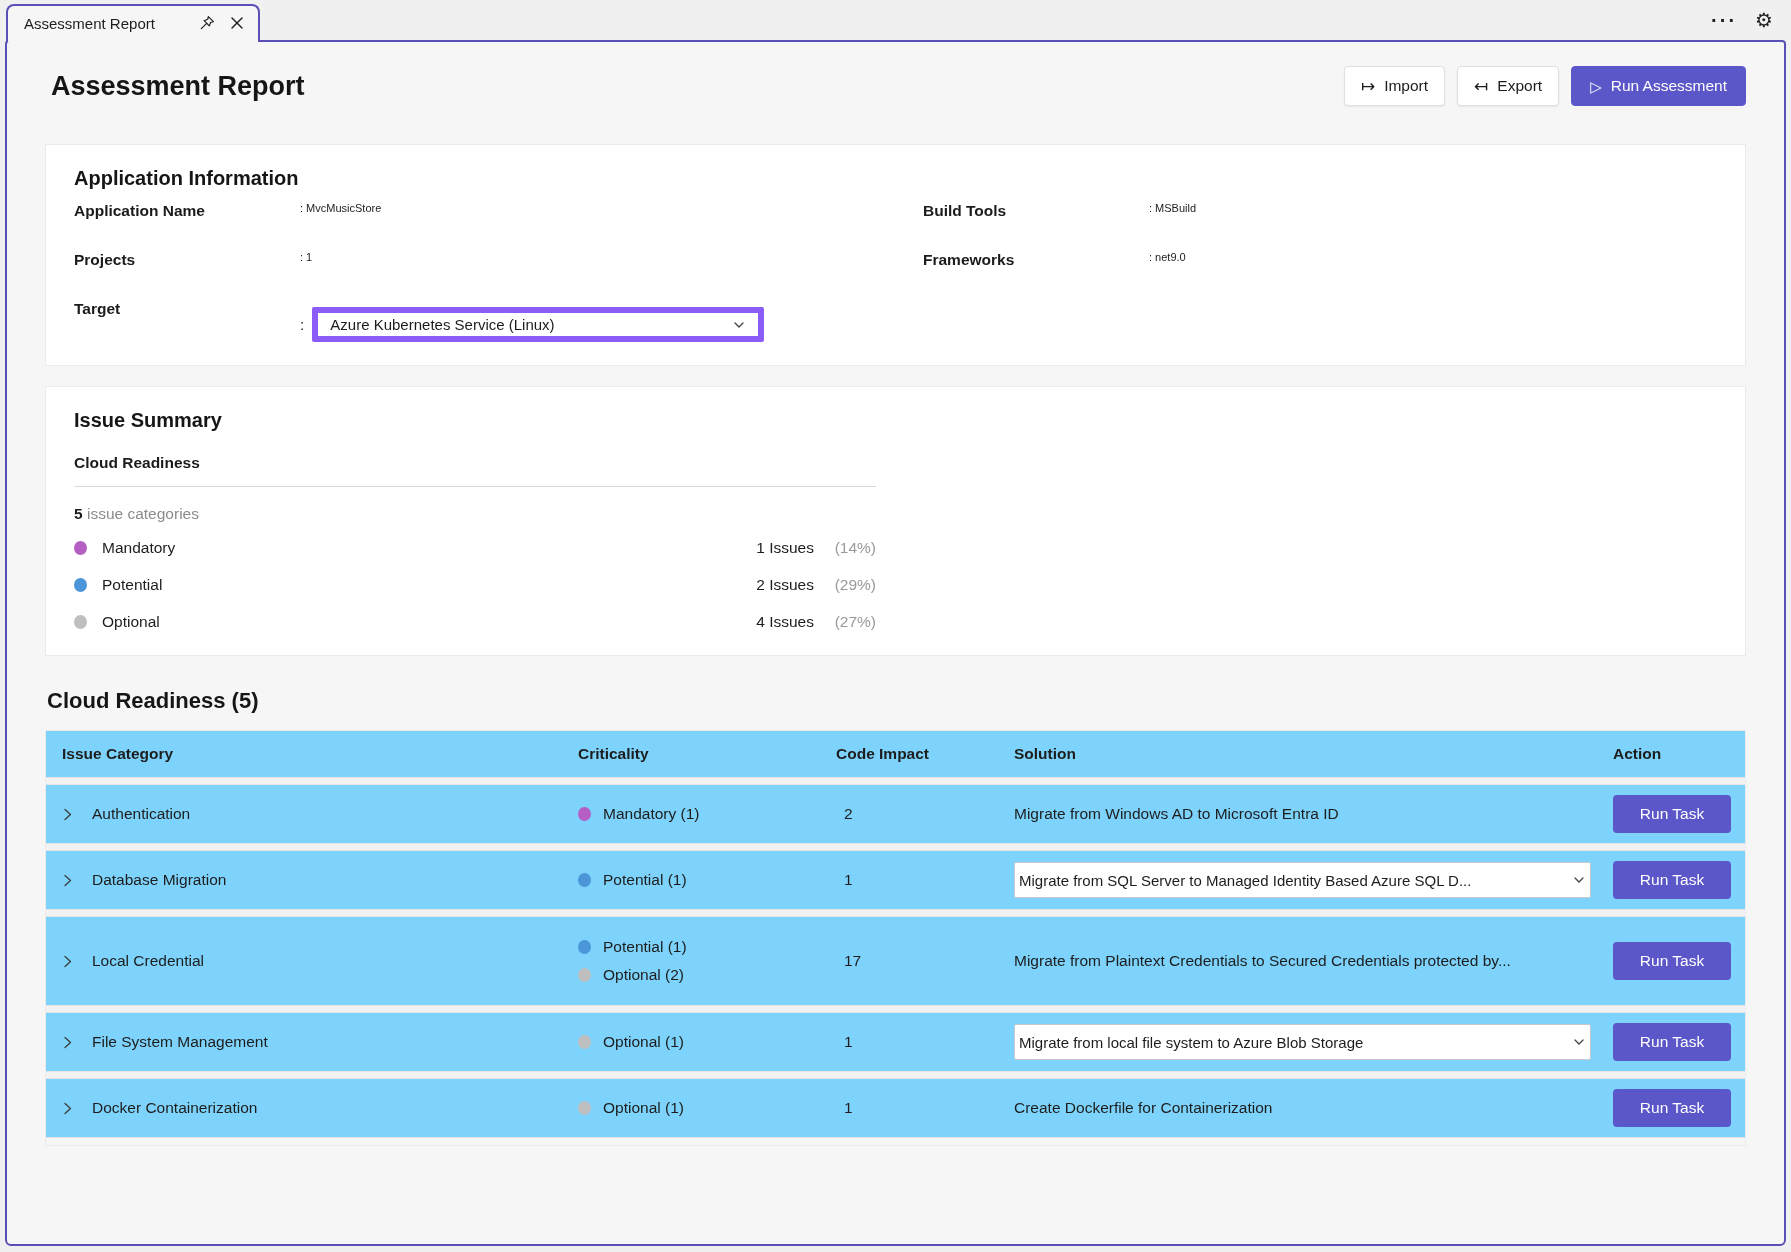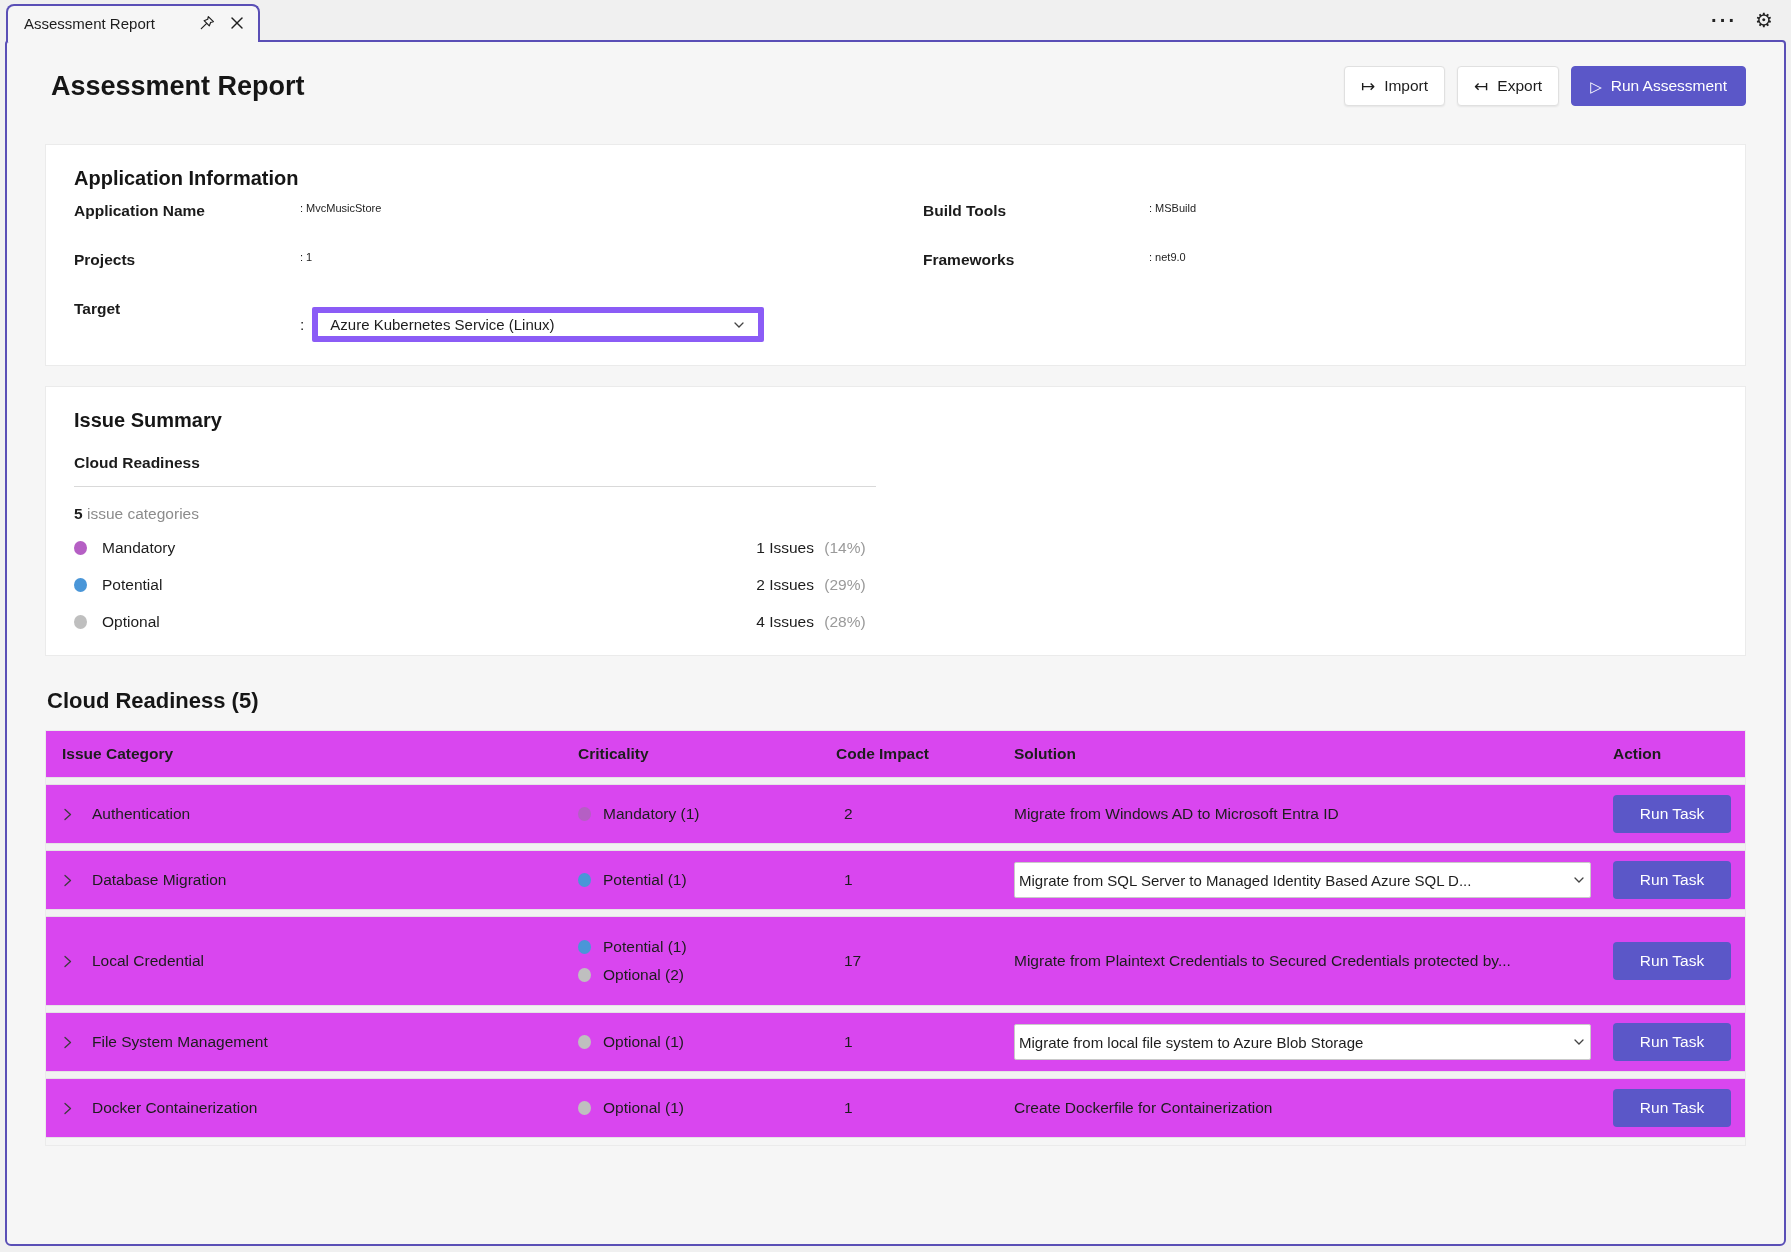--- a/index.html
+++ b/index.html
@@ -79,26 +79,26 @@
   .subsection-title { font-size:15.5px; font-weight:700; margin-top:22px; color:#1b1b1b; }
   .divider-line { width:802px; height:1px; background:#d9d9d9; margin-top:14px; }
   .categories-line { margin-top:18px; font-size:15.5px; }
   .categories-line .num { font-weight:700; color:#1d1d1d; }
   .categories-line .lbl { color:var(--muted); }
   .legend { width:802px; margin-top:6px; }
   .legend-row { display:flex; align-items:center; height:37px; }
   .legend-dot { width:13px; height:14px; border-radius:50%; margin-right:15px; }
   .legend-name { font-size:15.5px; color:#1d1d1d; flex:1; }
   .legend-count { font-size:15.5px; color:#1d1d1d; width:100px; text-align:right; }
-  .legend-pct { font-size:15.5px; color:#9a9a9a; width:62px; text-align:center; }
+  .legend-pct { font-size:15.5px; color:#9a9a9a; width:62px; text-align:right; }
 
   
   .section-heading { margin:32px 38px 16px 40px; font-size:22px; font-weight:700; color:#161616; }
   #readiness-card { margin:0 38px; background:#fff; border:1px solid var(--card-border); padding:0; }
-  .t-row { display:flex; align-items:center; background:#d946ef; }
+  .t-row { display:flex; align-items:center; background:#7dd3fc; }
   .t-header { height:46px; font-weight:700; font-size:15.5px; }
   .t-divider { height:8px; background:#f2f2f2; border-top:1px solid #e4e4e4; border-bottom:1px solid #e4e4e4; }
   .col-category { width:532px; display:flex; align-items:center; padding-left:14px; gap:16px; }
   .col-criticality { width:256px; display:flex; flex-direction:column; justify-content:center; gap:10px; }
   .col-impact { width:180px; padding-left:2px; }
   .col-solution { width:599px; }
   .col-action { flex:1; display:flex; justify-content:flex-start; }
   .t-header .col-category { padding-left:16px; }
   .t-body-row { min-height:58px; font-size:15.5px; }
   .chevron-right { width:16px; height:16px; display:flex; align-items:center; cursor:pointer; flex:none; }
@@ -228,21 +228,21 @@
     <span class="legend-dot" style="background: rgb(74, 150, 216);"></span>
     <span class="legend-name">Potential</span>
     <span class="legend-count">2 Issues</span>
     <span class="legend-pct">(29%)</span>
   </div>
 
   <div class="legend-row">
     <span class="legend-dot" style="background: rgb(191, 191, 191);"></span>
     <span class="legend-name">Optional</span>
     <span class="legend-count">4 Issues</span>
-    <span class="legend-pct">(28%)</span>
+    <span class="legend-pct">(27%)</span>
   </div>
 </div>
   </div>
 
   <div class="section-heading">Cloud Readiness (5)</div>
 
   <div id="readiness-card">
     <div class="t-row t-header">
       <div class="col-category">Issue Category</div>
       <div class="col-criticality">Criticality</div>

